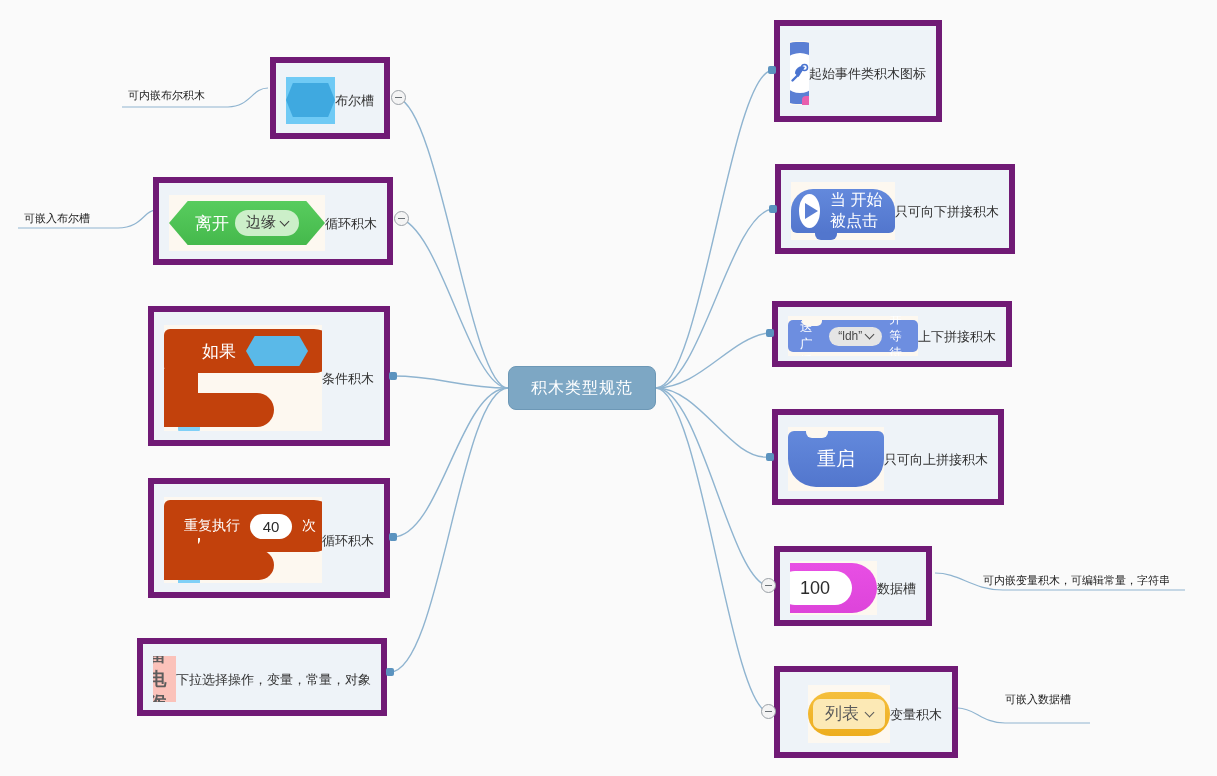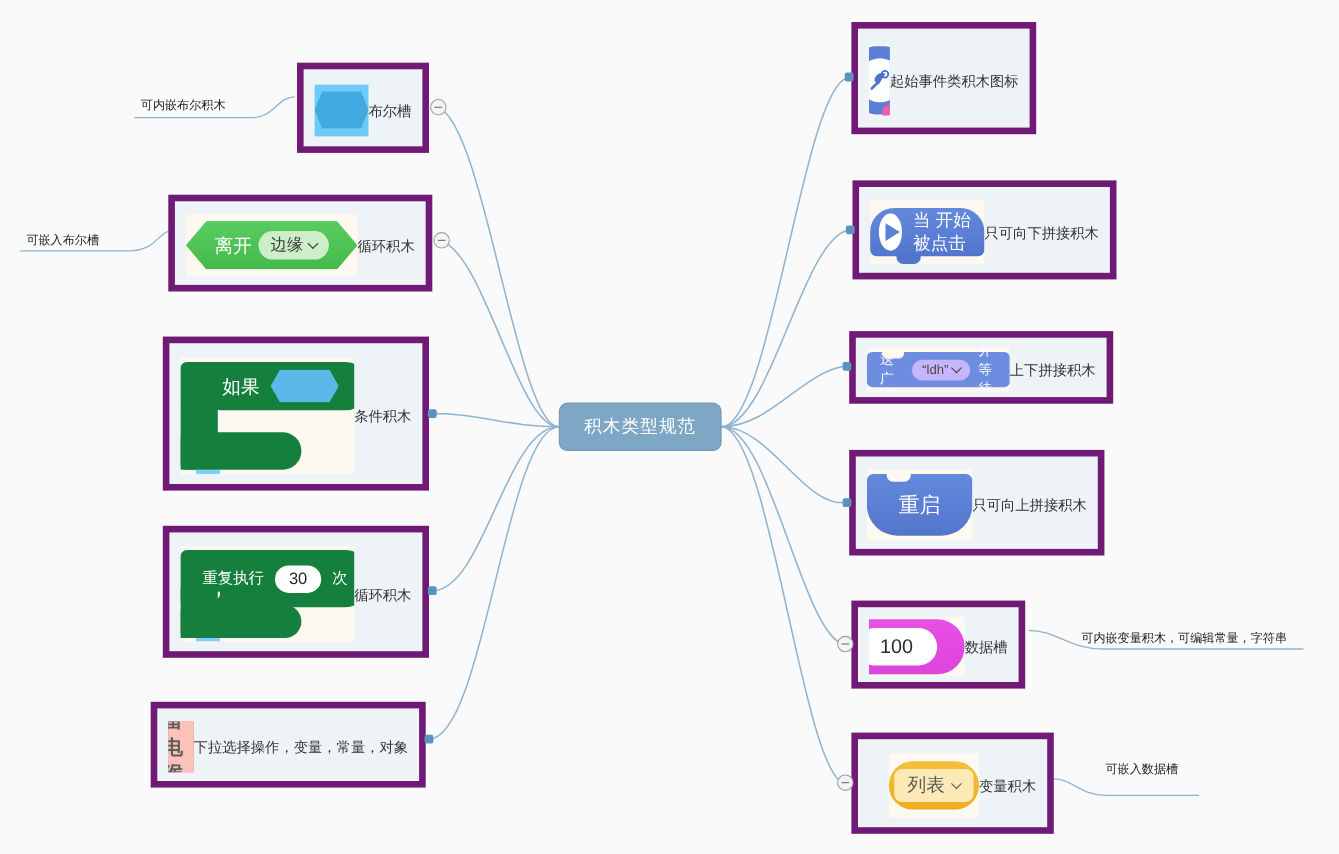--- a/index.html
+++ b/index.html
@@ -129,21 +129,21 @@
     content: ""; position: absolute; left: 0; top: 0;
     width: 6px; height: 6px;
     border-right: 1.6px solid currentColor;
     border-bottom: 1.6px solid currentColor;
     transform: rotate(45deg);
   }
 
   
   .c-block { position: relative; }
   .c-block .bar {
-    background: #15803d;
+    background: #c2410c;
     position: absolute;
   }
   .c-top {
     left: 0; top: 0;
     height: 44px;
     border-radius: 6px 22px 22px 6px;
     display: flex; align-items: center;
     padding-left: 38px;
     gap: 10px;
     color: #ffffff; font-size: 17px;
@@ -255,21 +255,21 @@
     position: relative;
     color: #ffffff; font-size: 12.5px;
   }
   .stack-block .notch-top {
     position: absolute; left: 14px; top: 0;
     width: 20px; height: 6px;
     background: #fdf8f0;
     border-radius: 0 0 5px 5px;
   }
   .white-drop {
-    background: #c4b5fd;
+    background: #e5e5e5;
     border-radius: 11px;
     padding: 2px 7px 3px 9px;
     display: flex; align-items: center; gap: 4px;
     color: #4a4a4a; font-size: 12px;
   }
 
   
   .cap-block {
     width: 152px; height: 56px;
     background: #5b7fd4;
@@ -399,21 +399,21 @@
     <div class="caption">条件积木</div>
   </div>
   <div class="dot" style="left:389px; top:372px;"></div>
 
   <div class="node" style="left:148px; top:478px; width:242px; height:120px;">
     <div class="art" style="width:204px; height:86px;">
       <div class="c-block" style="width:172px; height:80px;">
         <div class="notch" style="top:0;"></div>
         <div class="bar c-top" style="width:172px; height:52px; padding-left:20px; font-size:14px;text-align:center;">
           <span>重复执行</span>
-          <span class="num-oval">30</span>
+          <span class="num-oval">40</span>
           <span>次</span>
         </div>
         <div class="notch-cut" style="top:38px; left:14px;"></div>
         <div class="bar c-spine" style="top:34px; height:46px;"></div>
         <div class="bar c-bot" style="top:50px; width:110px; height:30px;"></div>
         <div class="notch" style="top:80px; left:14px;"></div>
       </div>
     </div>
     <div class="caption">循环积木</div>
   </div>

